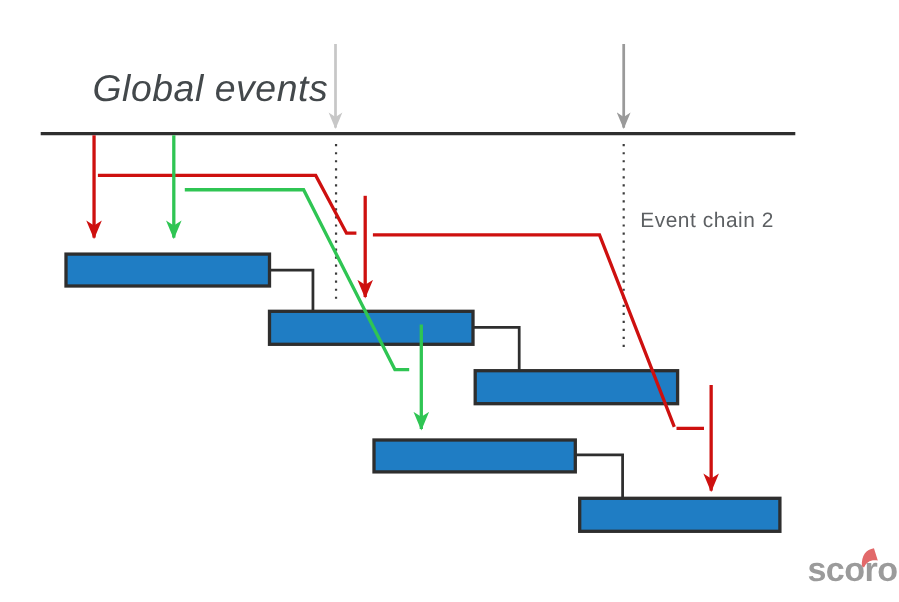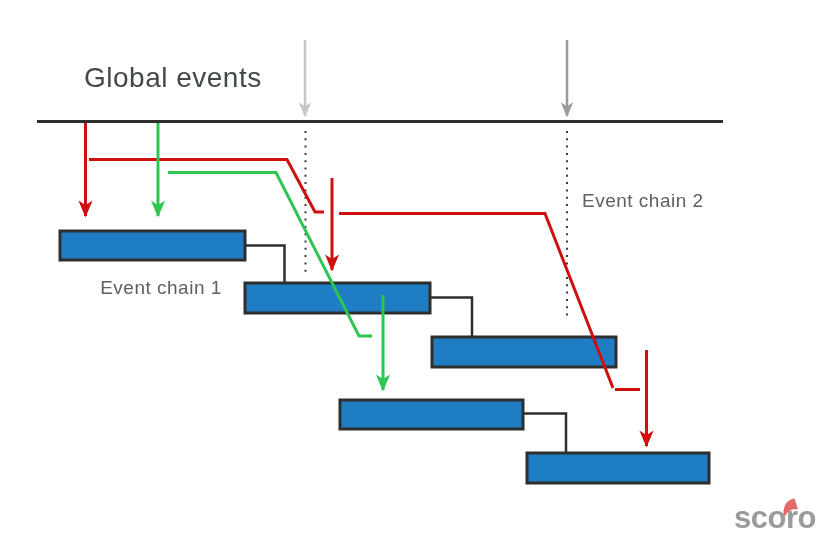--- a/index.html
+++ b/index.html
@@ -28,22 +28,23 @@
   .bar {
     fill: var(--color-bar-fill);
     stroke: var(--color-bar-border);
     stroke-width: 3;
   }
   .nofill { fill: none; }
 
   .txt { position: absolute; white-space: nowrap; }
   .title-text {
     left: 84px; top: 62px;
-    font-size: 28px; font-weight: 300; letter-spacing: 0.5px;
+    font-size: 34px; font-weight: 300; letter-spacing: 0.5px;
     color: var(--color-title-text);
+    font-style: italic;
   }
   .chain-label {
     font-size: 19px; font-weight: 300; letter-spacing: 0.5px;
     color: var(--color-label-text);
   }
   .chain1-label { left: 88px; top: 277px; width: 146px; text-align: center; }
   .chain2-label { left: 582px; top: 190px; }
   .logo-text {
     left: 734px; top: 500px;
     font-size: 31px; font-weight: 700; letter-spacing: -0.5px;
@@ -97,16 +98,15 @@
     <line class="stroke-red" x1="332" y1="178" x2="332" y2="270" stroke-width="3" marker-end="url(#ah-red)"></line>
     <line class="stroke-red" x1="646.5" y1="350" x2="646.5" y2="446" stroke-width="3" marker-end="url(#ah-red)"></line>
 
     <line class="stroke-green" x1="158" y1="123" x2="158" y2="216" stroke-width="3" marker-end="url(#ah-green)"></line>
     <line class="stroke-green" x1="383" y1="295" x2="383" y2="390" stroke-width="3" marker-end="url(#ah-green)"></line>
 
     <path d="M783.5,515 C783,505 787.5,499.5 794.5,498.5 L798,509.5 C791.5,508.5 787.5,511 785.5,516 Z" fill="#e2696a"></path>
   </svg>
 
   <div class="txt title-text">Global events</div>
-  <div class="txt chain-label chain1-label">Event chain 1</div>
   <div class="txt chain-label chain2-label">Event chain 2</div>
   <div class="txt logo-text">scoro</div>
 </div>
 
 </body></html>

